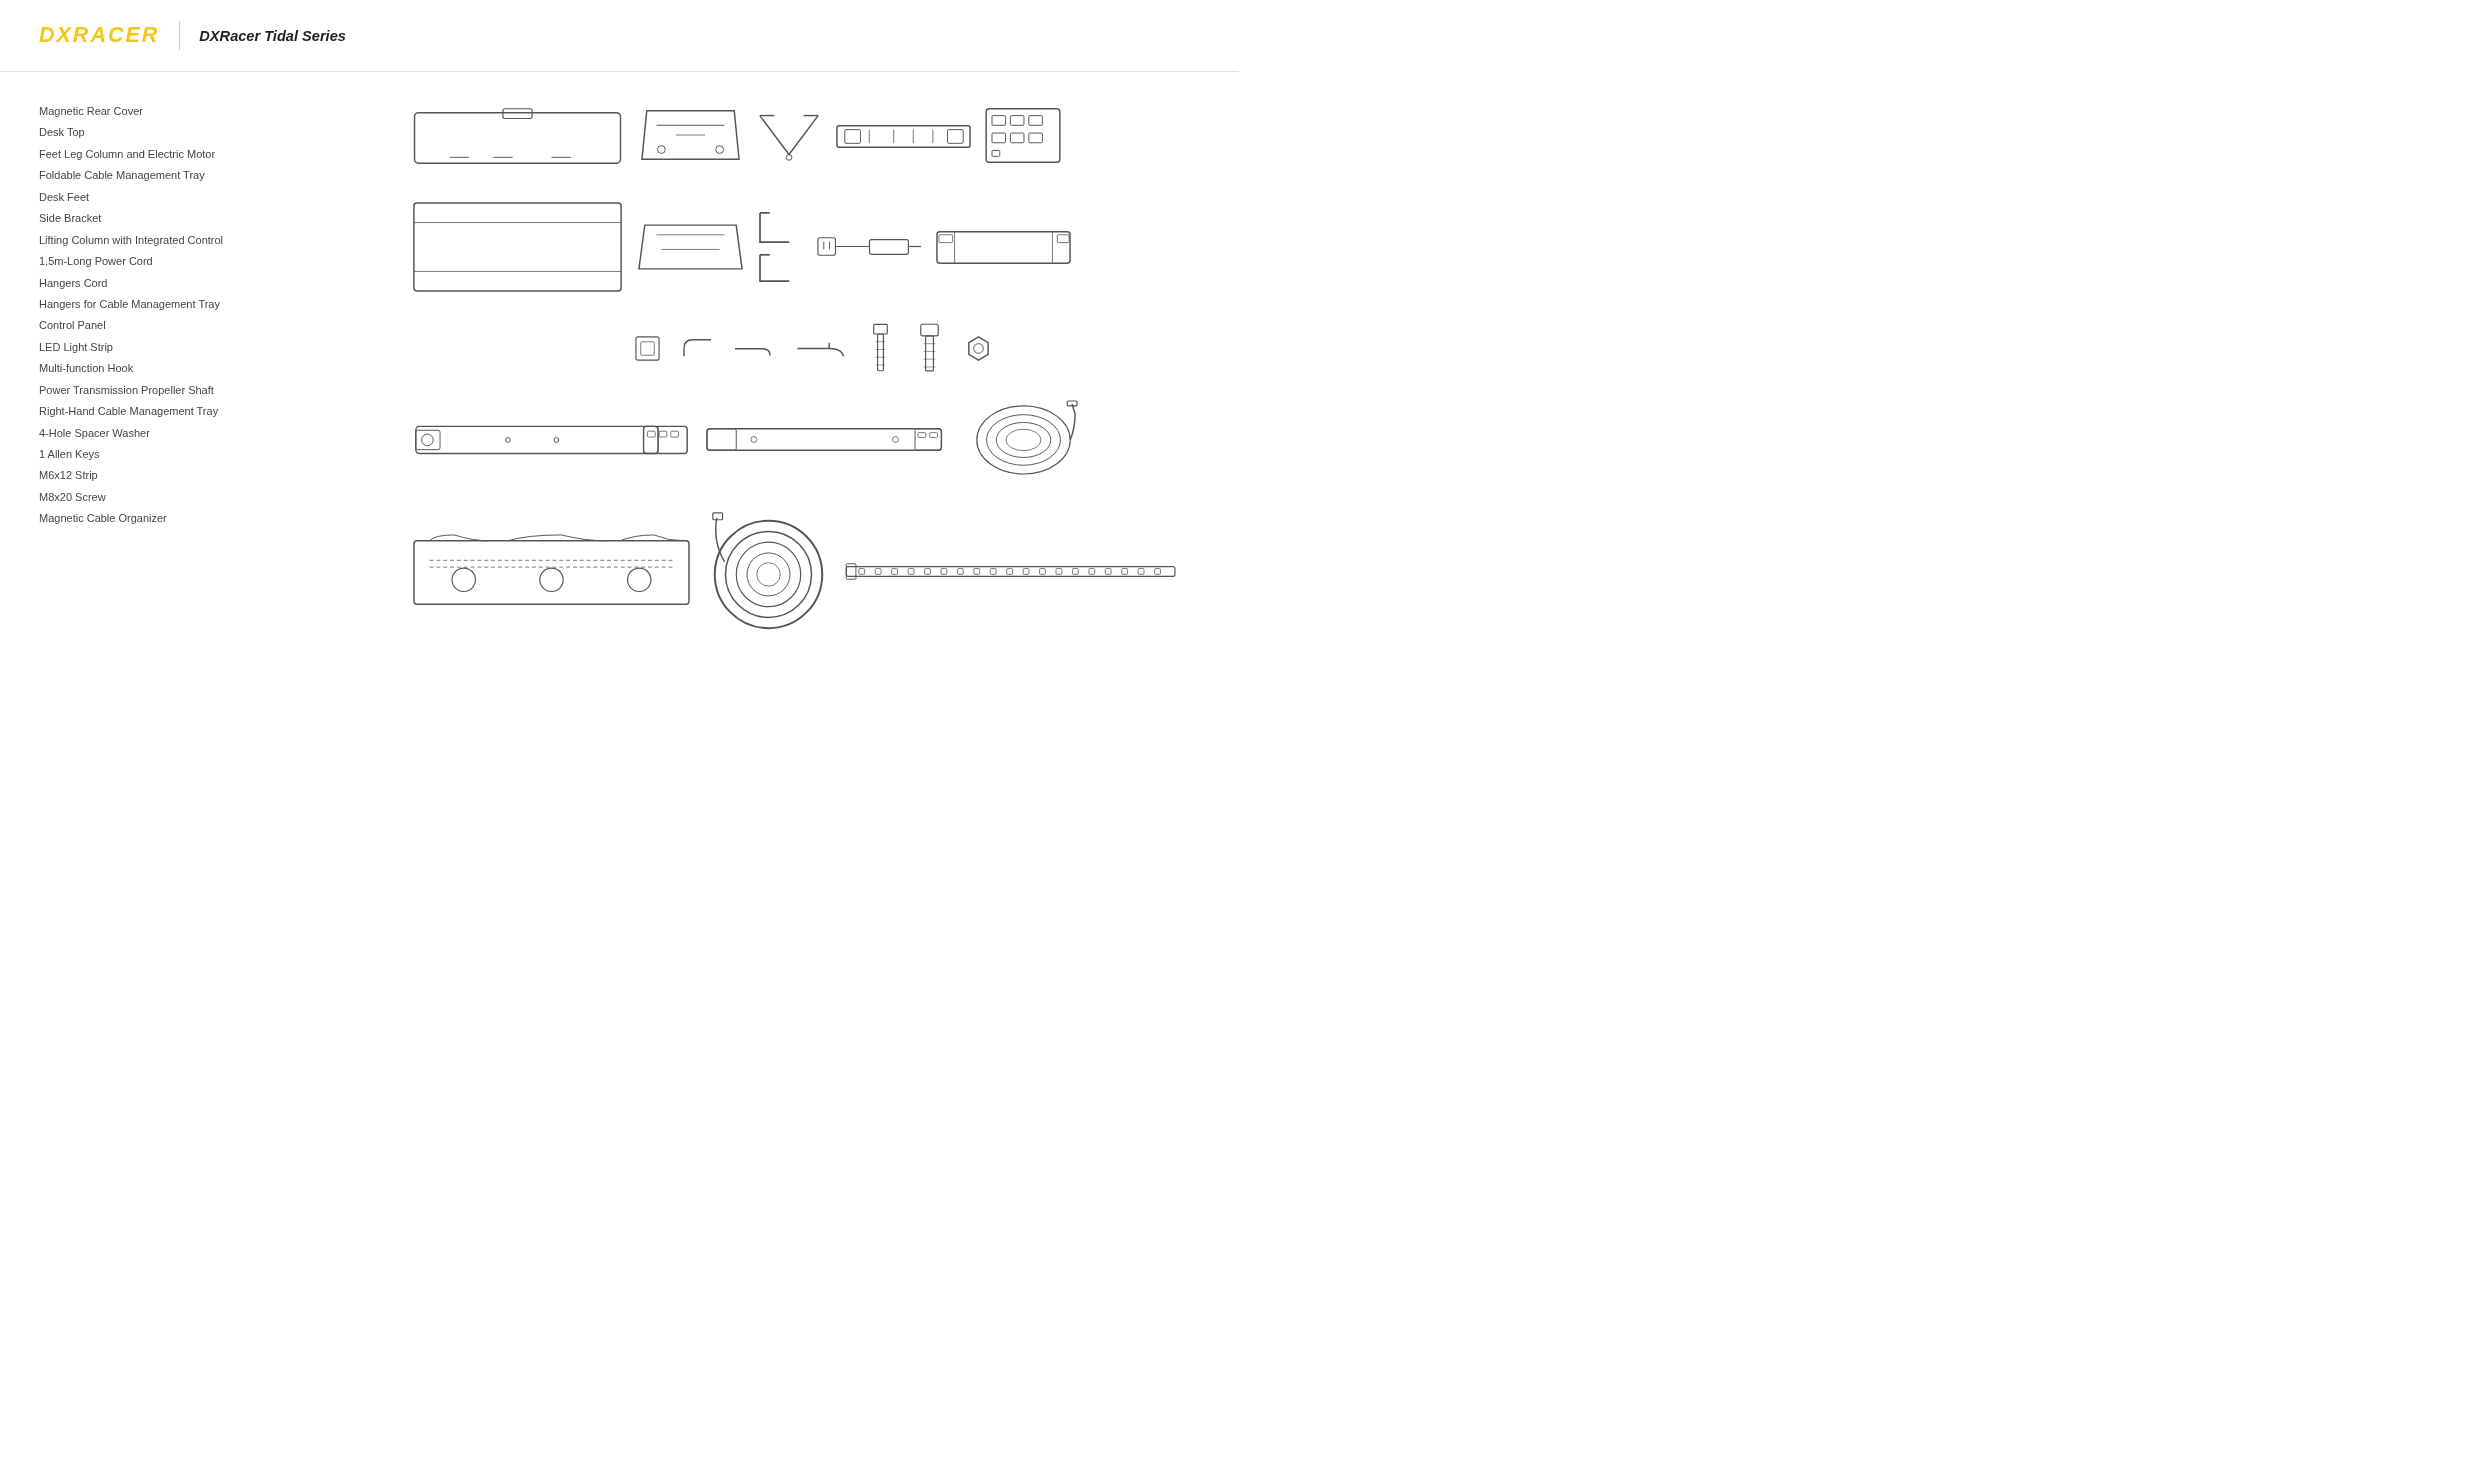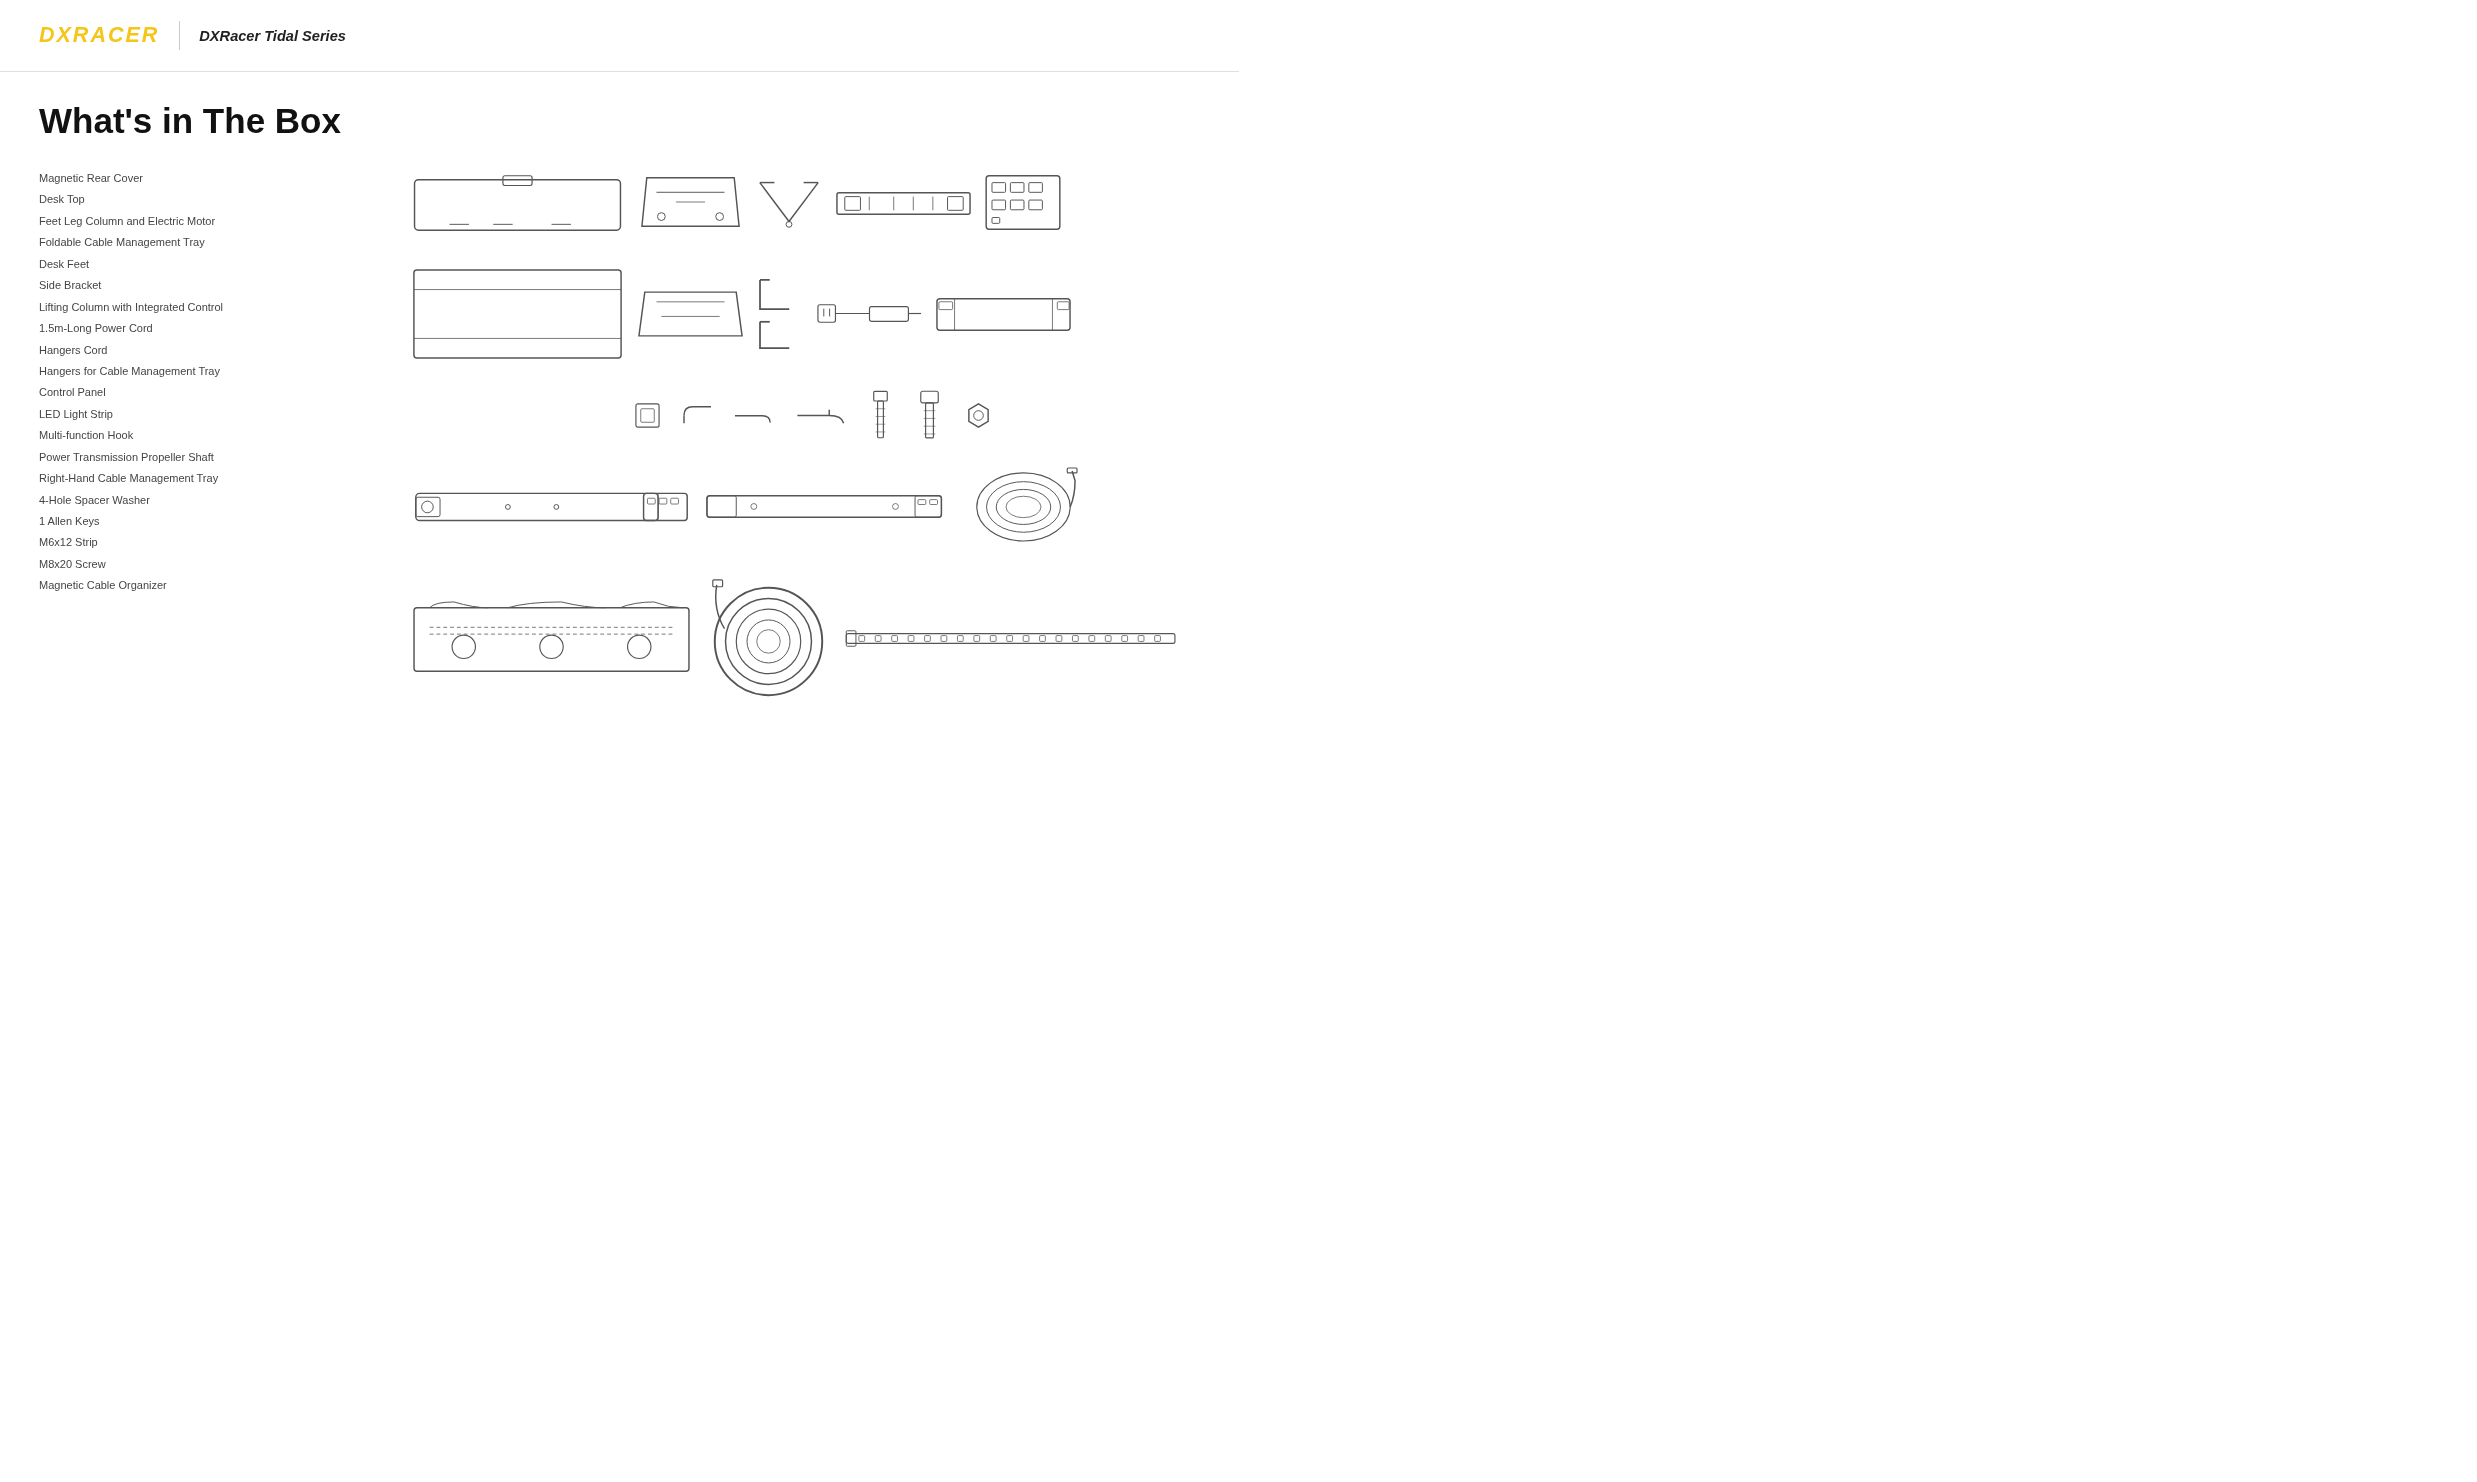--- a/index.html
+++ b/index.html
@@ -99,21 +99,20 @@
 </head>
 <body>
 
 <div class="header">
   <span class="logo-text">DXRACER</span>
   <div class="header-divider"></div>
   <span class="header-title">DXRacer Tidal Series</span>
 </div>
 
 <div class="main">
-  <h1 class="page-title">What's in The Box</h1>
 
   <div class="content-layout">
 
     <div class="items-list">
       <div class="item-entry">Magnetic Rear Cover</div>
       <div class="item-entry">Desk Top</div>
       <div class="item-entry">Feet Leg Column and Electric Motor</div>
       <div class="item-entry">Foldable Cable Management Tray</div>
       <div class="item-entry">Desk Feet</div>
       <div class="item-entry">Side Bracket</div>

